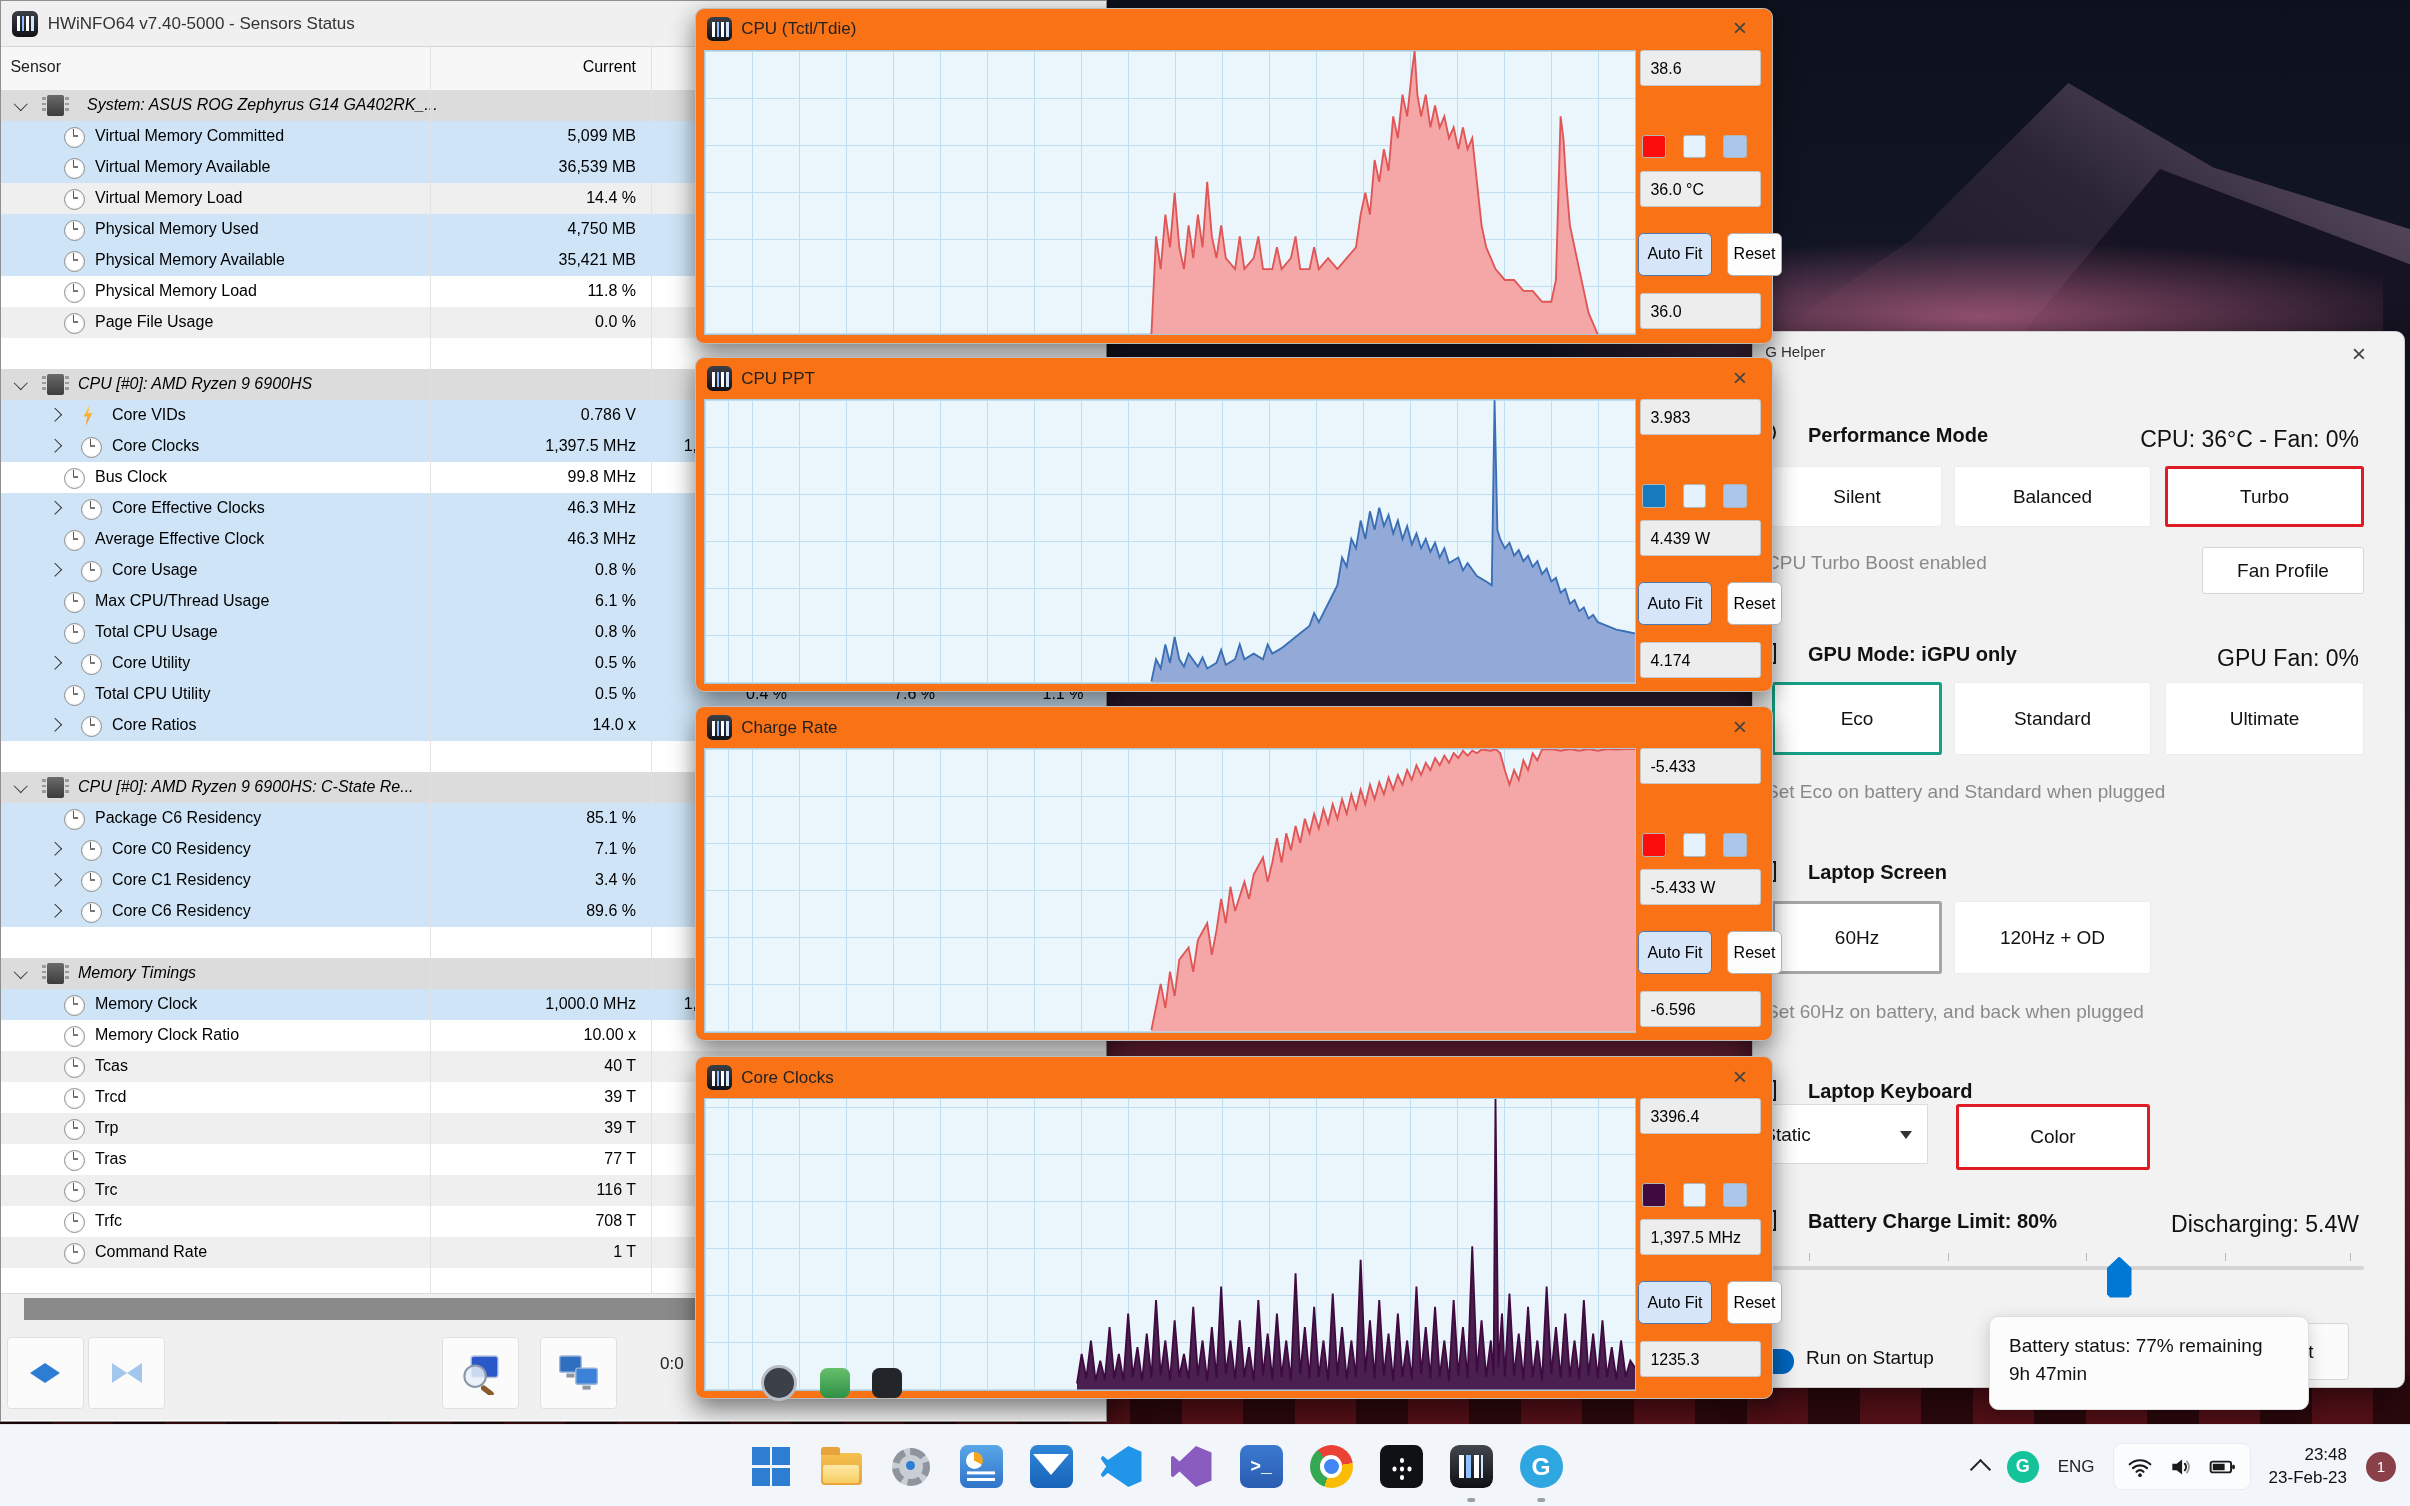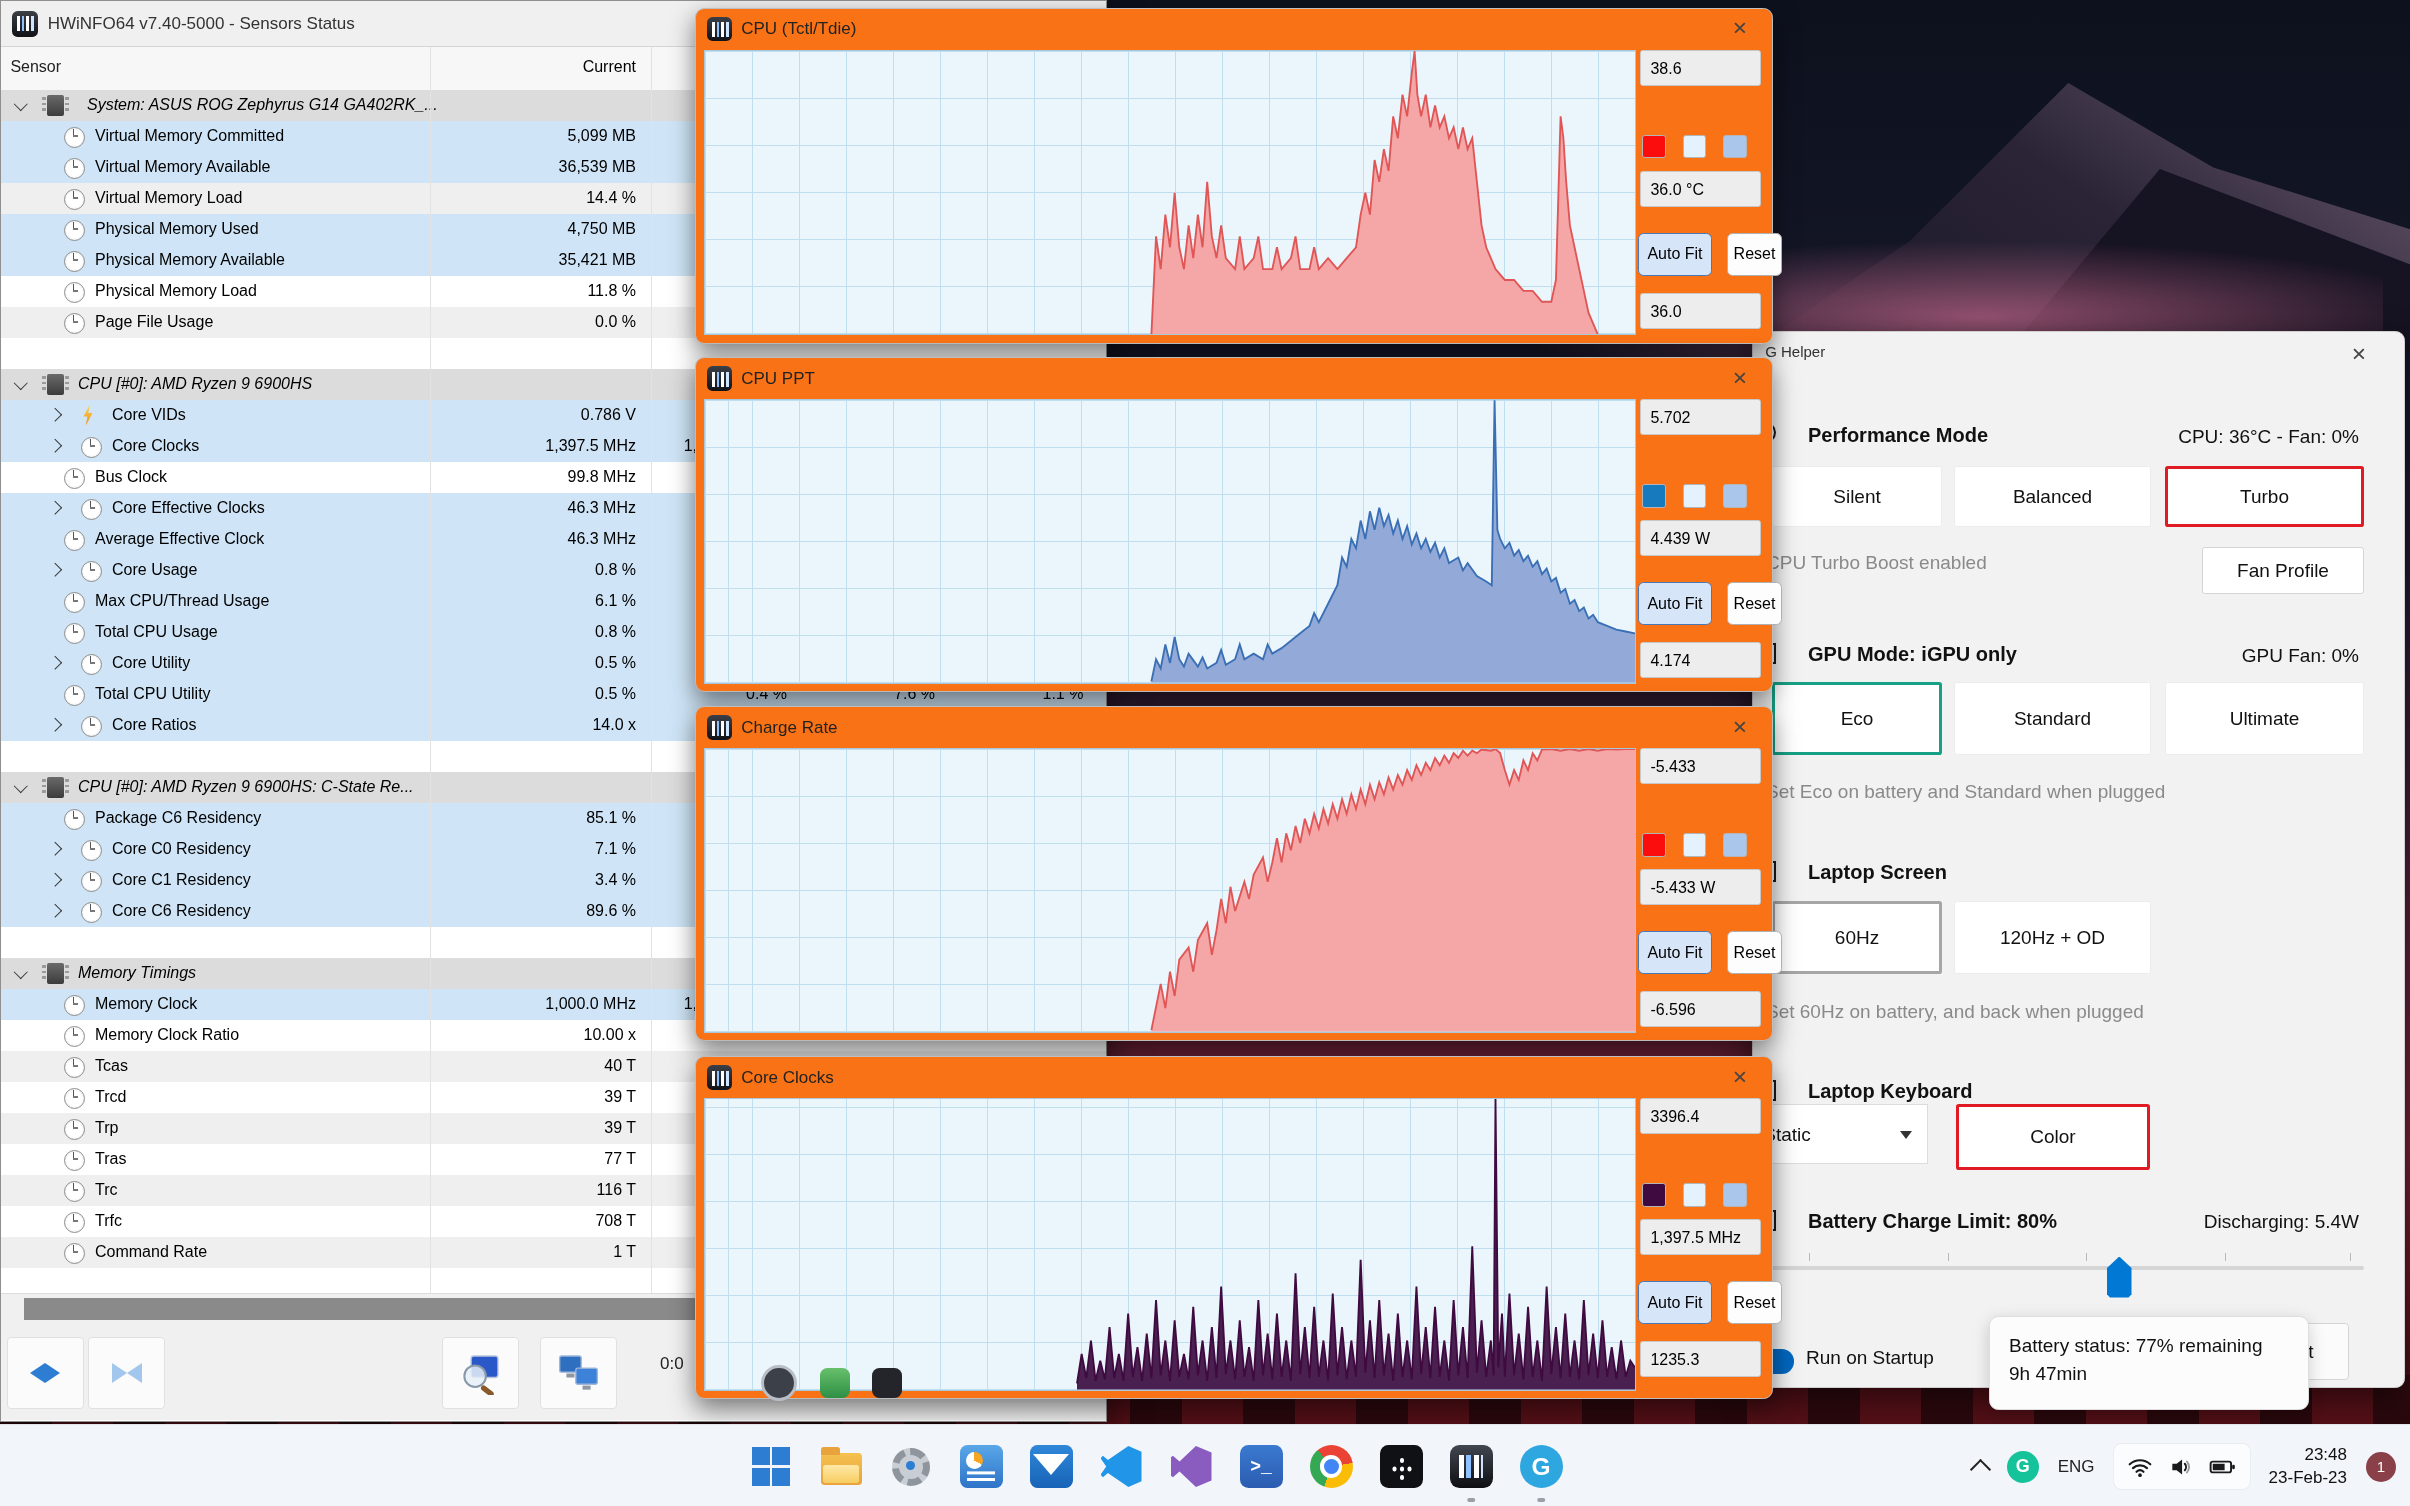--- a/index.html
+++ b/index.html
@@ -70,21 +70,21 @@
   .sw{width:21.7px;height:21.7px;border:0.9px solid #b5b5b5;border-radius:2.8px;}
   .g-btns{position:absolute;left:942px;top:224px;display:flex;gap:15px;}
   .btn-autofit{width:72px;height:41px;background:#d6e6f8;border:0.9px solid #4a78b5;border-radius:5.6px;font-size:16px;display:flex;align-items:center;justify-content:center;}
   .btn-reset{width:53px;height:41px;background:#fdfdfd;border:0.9px solid #b0b0b0;border-radius:5.6px;font-size:16px;display:flex;align-items:center;justify-content:center;}
 
   
   .ghelper{left:1752px;top:331px;width:651px;height:1055px;background:#f2f2f2;border-radius:9.4px;border:0.9px solid #cfcfcf;z-index:20;}
   .gh-title{position:absolute;left:12.2px;top:11.3px;font-size:15px;color:#333;}
   .gh-x{right:26px;top:7.5px;}
   .gh-sec{position:absolute;font-size:20px;font-weight:bold;color:#111;}
-  .gh-status{position:absolute;font-size:19px;color:#111;text-align:right;right:45px;}
+  .gh-status{position:absolute;font-size:23px;color:#111;text-align:right;right:45px;}
   .gh-note{position:absolute;font-size:19px;color:#8a8a8a;left:13px;}
   .gh-btn{position:absolute;background:#fff;border:0.9px solid #ececec;border-radius:2.8px;display:flex;align-items:center;justify-content:center;font-size:19px;color:#111;box-sizing:border-box;}
   .sel-red{border:3.8px solid #e01b24;}
   .sel-teal{border:3.8px solid #16a085;}
   .sel-gray{border:3.8px solid #a6a6a6;}
   .gh-ico{position:absolute;left:1.9px;width:21px;height:21px;border:2.4px solid #1a1a1a;box-sizing:border-box;}
   .gh-ico.round{border-radius:50%;}
   .gh-dropdown{position:absolute;left:-3.8px;top:772px;width:179px;height:60px;background:#fff;border:0.9px solid #dcdcdc;font-size:19px;color:#111;line-height:60px;padding-left:13px;box-sizing:border-box;}
   .dd-arrow{position:absolute;right:15px;top:26px;width:0;height:0;border-left:6.6px solid transparent;border-right:6.6px solid transparent;border-top:8.5px solid #333;}
   .gh-slider{position:absolute;left:13px;top:934px;width:598px;height:3.8px;background:#d5d5d5;border-radius:1.9px;}
@@ -476,21 +476,21 @@
       <span class="hwicon" style="width:24.5px;height:24.5px;margin-left:11.3px;"></span>
       <span class="g-title">CPU PPT</span>
     </div>
     <span class="close-x g-x">×</span>
     <div class="plot">
         <svg id="plot-1" viewBox="0 0 1000 300" preserveAspectRatio="none">
           <polygon points="480,300 480.0,298.8 485.0,275.3 490.0,285.1 495.0,259.6 500.0,279.2 505.0,251.7 510.0,275.3 515.0,283.1 520.0,269.4 530.0,283.1 535.0,273.3 540.0,285.1 550.0,279.2 555.0,265.4 560.0,281.2 570.0,275.3 575.0,259.6 580.0,275.3 590.0,269.4 600.0,275.3 605.0,259.6 610.0,269.4 620.0,263.5 630.0,255.6 640.0,247.8 650.0,239.9 655.0,226.2 660.0,236.0 670.0,216.4 680.0,196.7 685.0,167.3 690.0,177.1 695.0,147.6 700.0,157.5 705.0,128.0 710.0,147.6 715.0,118.2 720.0,137.8 725.0,114.3 730.0,133.9 735.0,122.1 740.0,141.8 745.0,128.0 750.0,147.6 755.0,133.9 760.0,153.5 765.0,141.8 770.0,157.5 775.0,147.6 780.0,161.4 785.0,151.6 790.0,167.3 795.0,157.5 800.0,173.2 810.0,167.3 815.0,181.0 820.0,173.2 830.0,186.9 840.0,192.8 846.0,196.7 849.0,0.4 852.0,137.8 855.0,147.6 860.0,157.5 865.0,151.6 870.0,165.3 875.0,159.4 880.0,171.2 885.0,165.3 890.0,177.1 895.0,171.2 900.0,184.9 905.0,179.1 910.0,192.8 915.0,188.9 920.0,204.6 925.0,200.7 930.0,216.4 935.0,212.4 940.0,224.2 945.0,220.3 950.0,232.1 955.0,228.1 960.0,236.0 970.0,239.9 980.0,243.8 990.0,245.8 1000.0,247.8 1000,300" fill="#93aad8" stroke="none"></polygon>
           <polyline points="480.0,298.8 485.0,275.3 490.0,285.1 495.0,259.6 500.0,279.2 505.0,251.7 510.0,275.3 515.0,283.1 520.0,269.4 530.0,283.1 535.0,273.3 540.0,285.1 550.0,279.2 555.0,265.4 560.0,281.2 570.0,275.3 575.0,259.6 580.0,275.3 590.0,269.4 600.0,275.3 605.0,259.6 610.0,269.4 620.0,263.5 630.0,255.6 640.0,247.8 650.0,239.9 655.0,226.2 660.0,236.0 670.0,216.4 680.0,196.7 685.0,167.3 690.0,177.1 695.0,147.6 700.0,157.5 705.0,128.0 710.0,147.6 715.0,118.2 720.0,137.8 725.0,114.3 730.0,133.9 735.0,122.1 740.0,141.8 745.0,128.0 750.0,147.6 755.0,133.9 760.0,153.5 765.0,141.8 770.0,157.5 775.0,147.6 780.0,161.4 785.0,151.6 790.0,167.3 795.0,157.5 800.0,173.2 810.0,167.3 815.0,181.0 820.0,173.2 830.0,186.9 840.0,192.8 846.0,196.7 849.0,0.4 852.0,137.8 855.0,147.6 860.0,157.5 865.0,151.6 870.0,165.3 875.0,159.4 880.0,171.2 885.0,165.3 890.0,177.1 895.0,171.2 900.0,184.9 905.0,179.1 910.0,192.8 915.0,188.9 920.0,204.6 925.0,200.7 930.0,216.4 935.0,212.4 940.0,224.2 945.0,220.3 950.0,232.1 955.0,228.1 960.0,236.0 970.0,239.9 980.0,243.8 990.0,245.8 1000.0,247.8" fill="none" stroke="#3a6fb5" stroke-width="2"></polyline>
         </svg>
       </div>
-    <div class="g-max">5.702</div>
+    <div class="g-max">3.983</div>
     <div class="g-swatches">
       <span class="sw" id="sw-1-0" style="background: rgb(23, 121, 190);"></span>
       <span class="sw" id="sw-1-1" style="background: rgb(227, 242, 252);"></span>
       <span class="sw" id="sw-1-2" style="background: rgb(170, 198, 234);"></span>
     </div>
     <div class="g-cur">4.439 W</div>
     <div class="g-btns">
       <div class="btn-autofit">Auto Fit</div>
       <div class="btn-reset">Reset</div>
     </div>

